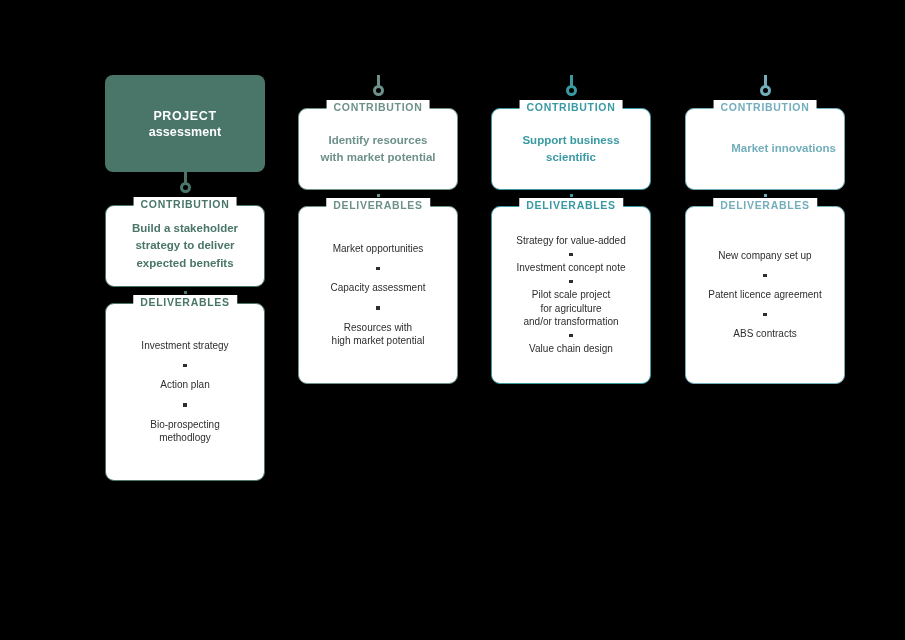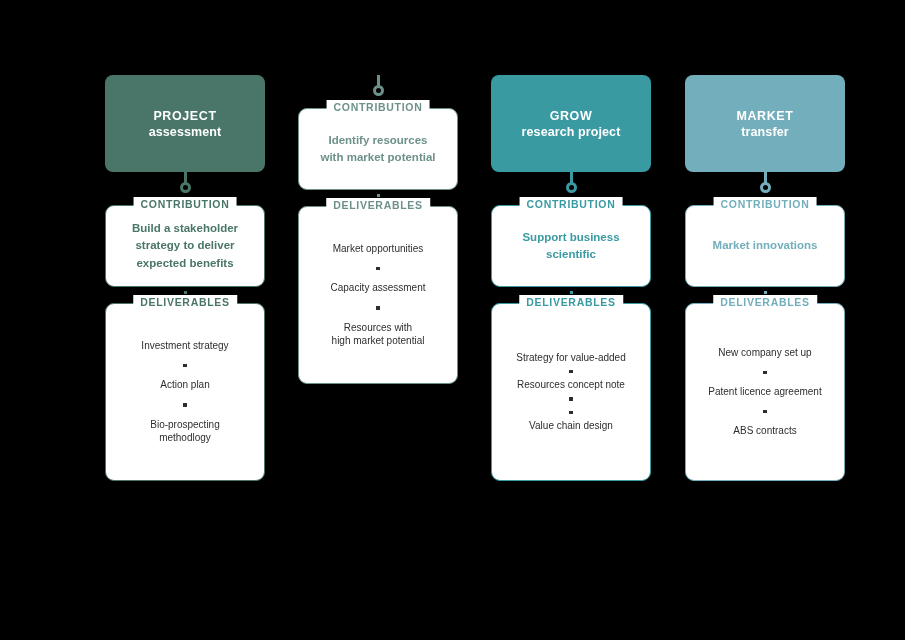--- a/index.html
+++ b/index.html
@@ -218,24 +218,20 @@
             <span class="deliverable-sep"></span>
             <div class="deliverable-item">Capacity assessment</div>
             <span class="deliverable-sep"></span>
             <div class="deliverable-item">Resources with
 high market potential</div>
           </div>
         </div>
       </div>
     </div>
     <div class="column col-2">
-      <div class="stage-box" style="background: rgb(57, 154, 162);">
-        <div class="stage-title">GROW</div>
-        <div class="stage-sub">research project</div>
-      </div>
       <div class="donut-connector">
         <div class="donut-stem" style="background: rgb(57, 154, 162);"></div>
         <div class="donut-ring" style="border-color: rgb(57, 154, 162);"></div>
       </div>
       <div class="card-wrap">
         <div class="card-label" style="color: rgb(57, 154, 162);">CONTRIBUTION</div>
         <div class="card card-contribution" style="border-color: rgb(57, 154, 162);">
           <div class="contribution-text" style="color: rgb(57, 154, 162); white-space: pre-line;">Support business
 scientific</div>
         </div>
@@ -243,40 +239,39 @@
       <div class="dot-connector">
         <i style="background: rgb(57, 154, 162);"></i>
         <i style="background: rgb(57, 154, 162);"></i>
       </div>
       <div class="card-wrap">
         <div class="card-label" style="color: rgb(57, 154, 162);">DELIVERABLES</div>
         <div class="card card-deliverables" style="border-color: rgb(57, 154, 162);">
           <div class="deliverables-list gap-tight">
             <div class="deliverable-item">Strategy for value-added</div>
             <span class="deliverable-sep"></span>
-            <div class="deliverable-item">Resources concept note</div>
-            <span class="deliverable-sep"></span>
+            <div class="deliverable-item">Investment concept note</div>
+            <span class="deliverable-sep"></span>
+            <div class="deliverable-item">Pilot scale project
+for agriculture
+and/or transformation</div>
             <span class="deliverable-sep"></span>
             <div class="deliverable-item">Value chain design</div>
           </div>
         </div>
       </div>
     </div>
     <div class="column col-3">
-      <div class="stage-box" style="background: rgb(114, 174, 187);">
-        <div class="stage-title">MARKET</div>
-        <div class="stage-sub">transfer</div>
-      </div>
       <div class="donut-connector">
         <div class="donut-stem" style="background: rgb(114, 174, 187);"></div>
         <div class="donut-ring" style="border-color: rgb(114, 174, 187);"></div>
       </div>
       <div class="card-wrap">
         <div class="card-label" style="color: rgb(114, 174, 187);">CONTRIBUTION</div>
-        <div class="card card-contribution" style="border-color: rgb(114, 174, 187);">
+        <div class="card card-contribution" style="border-color: rgb(114, 174, 187); justify-content: flex-end;">
           <div class="contribution-text" style="color: rgb(114, 174, 187); white-space: pre-line;">Market innovations</div>
         </div>
       </div>
       <div class="dot-connector">
         <i style="background: rgb(114, 174, 187);"></i>
         <i style="background: rgb(114, 174, 187);"></i>
       </div>
       <div class="card-wrap">
         <div class="card-label" style="color: rgb(114, 174, 187);">DELIVERABLES</div>
         <div class="card card-deliverables" style="border-color: rgb(114, 174, 187);">

